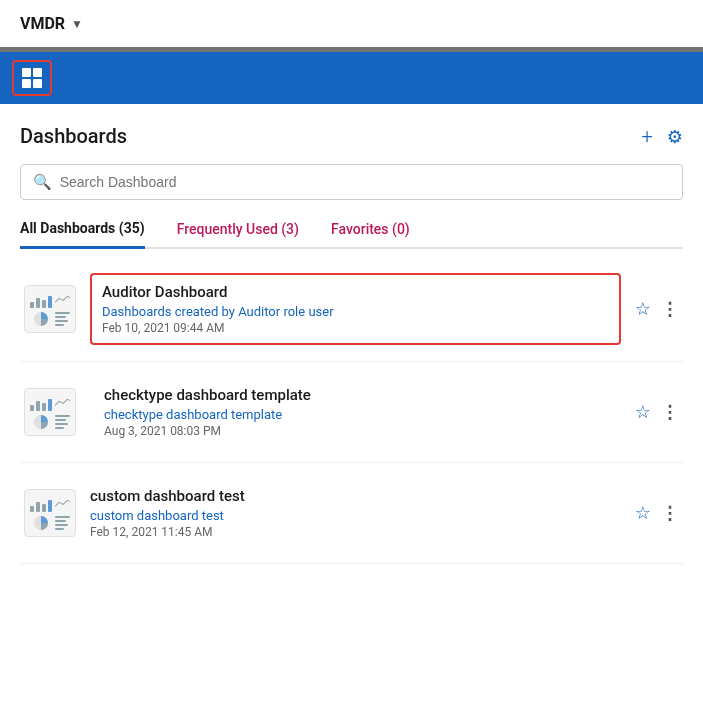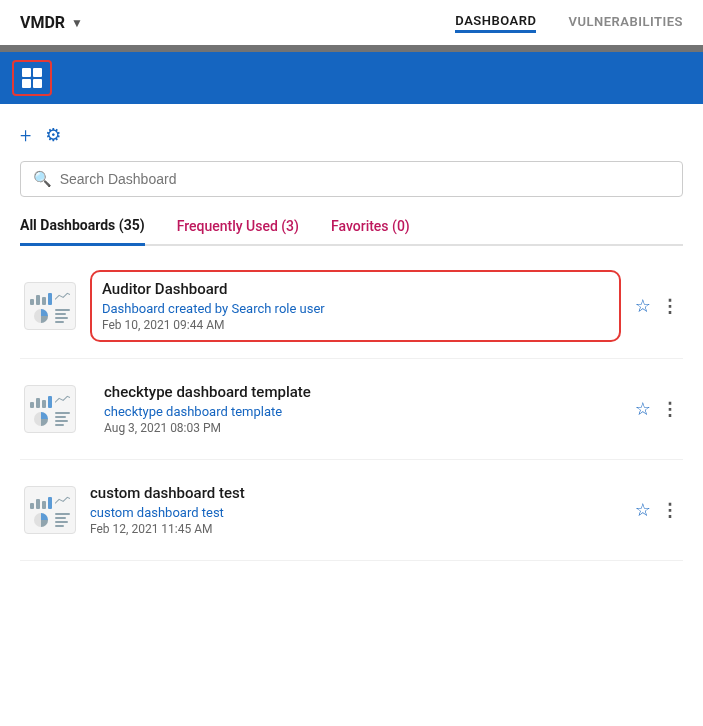--- a/index.html
+++ b/index.html
@@ -6,21 +6,21 @@
     body { font-family: -apple-system, BlinkMacSystemFont, 'Segoe UI', Roboto, sans-serif; background: #fff; width: 703px; min-height: 726px; overflow-x: hidden; }
 
     
     .top-nav {
       display: flex;
       align-items: center;
       justify-content: space-between;
       padding: 0 20px;
       height: 52px;
       background: #fff;
-      border-bottom: 7px solid #737373;
+      border-bottom: 5px solid #737373;
     }
     .top-nav-left {
       display: flex;
       align-items: center;
       gap: 6px;
     }
     .top-nav-title {
       font-weight: 700;
       font-size: 16px;
       color: #1a1a1a;
@@ -261,52 +261,49 @@
       font-size: 18px;
       color: #555;
       cursor: pointer;
       line-height: 1;
       font-weight: 700;
     }
 
     
     .dashboard-item.selected .dashboard-info {
       border: 2px solid #e53935;
-      border-radius: 10px;
+      border-radius: 4px;
       padding: 8px 10px;
     }
   </style>
 </head>
 <body>
 
 <div class="top-nav">
   <div class="top-nav-left">
     <span class="top-nav-title">VMDR</span>
     <span class="top-nav-arrow">▼</span>
-  </div>
-  <div class="top-nav-right">
-    <span class="nav-link active">DASHBOARD</span>
-    <span class="nav-link">VULNERABILITIES</span>
   </div>
 </div>
 
 <div class="toolbar">
   <button class="toolbar-icon-btn">
     <div class="dashboard-grid-icon">
       <span></span>
       <span></span>
       <span></span>
       <span></span>
     </div>
   </button>
 </div>
 
 <div class="main-content">
 
   <div class="dashboards-header">
+    <span class="dashboards-title">Dashboards</span>
     <div class="header-actions">
       <span class="add-btn">+</span>
       <span class="gear-btn">⚙</span>
     </div>
   </div>
 
   <div class="search-bar">
     <span class="search-icon">🔍</span>
     <input type="text" placeholder="Search Dashboard" style="">
   </div>
@@ -345,21 +342,21 @@
 
         <div class="thumb-list-lines">
           <span></span>
           <span style="width:75%"></span>
           <span style="width:85%"></span>
           <span style="width:60%"></span>
         </div>
       </div>
       <div class="dashboard-info">
         <div class="dashboard-name">Auditor Dashboard</div>
-        <div class="dashboard-desc">Dashboard created by Search role user</div>
+        <div class="dashboard-desc">Dashboards created by Auditor role user</div>
         <div class="dashboard-date">Feb 10, 2021 09:44 AM</div>
       </div>
       <div class="item-actions">
         <span class="star-btn">☆</span>
         <span class="more-btn">⋮</span>
       </div>
     </div>
 
     <div class="dashboard-item">
       <div class="thumb">

